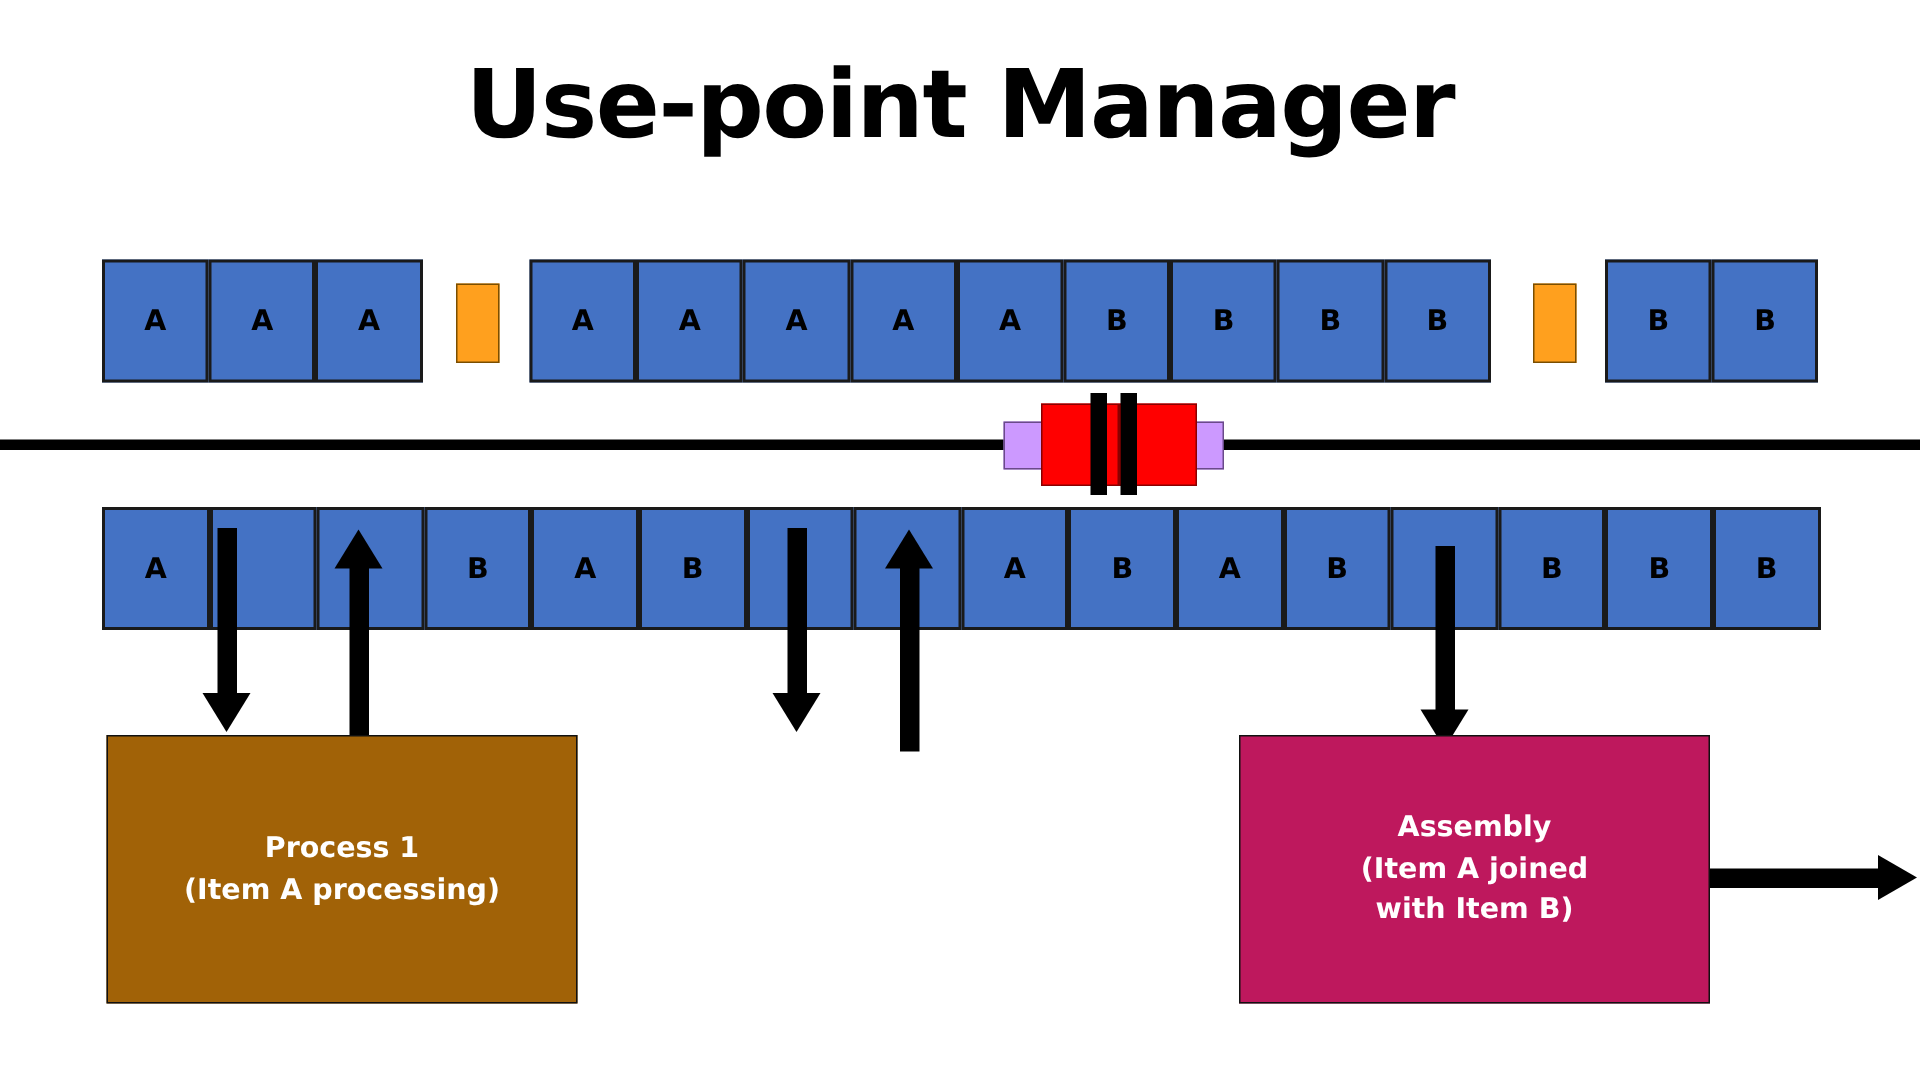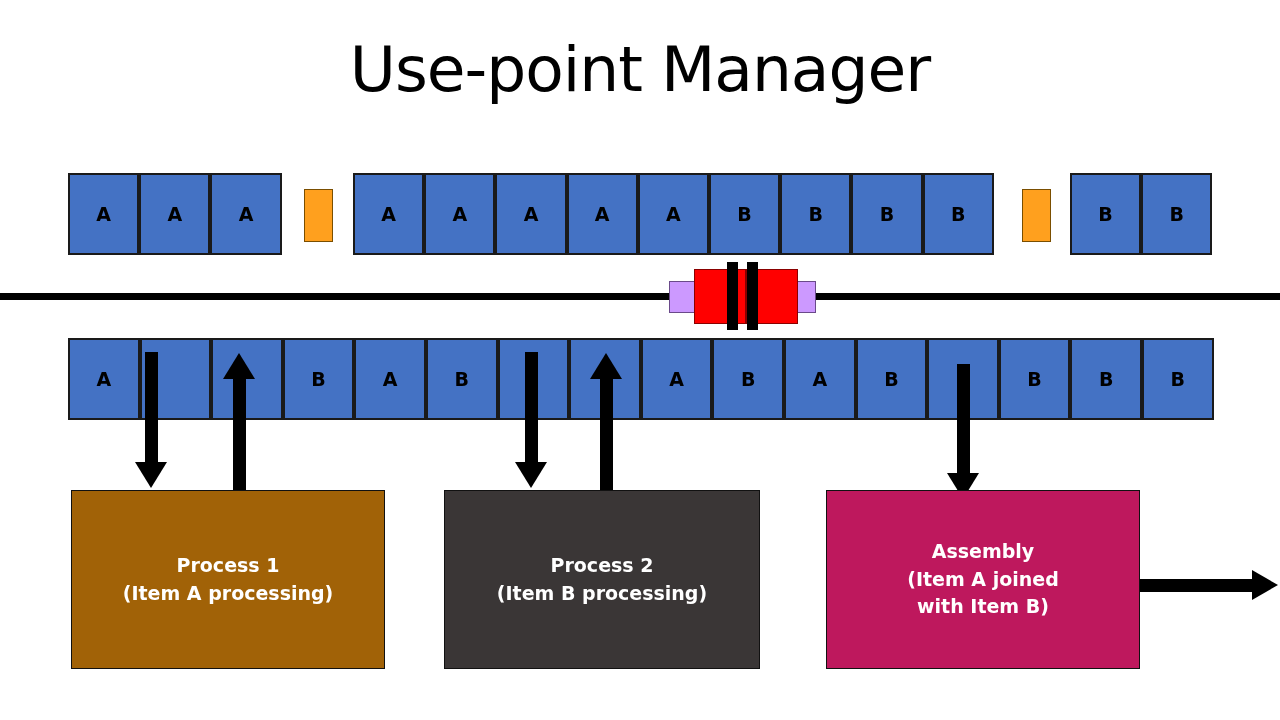--- a/index.html
+++ b/index.html
@@ -11,21 +11,21 @@
     overflow:hidden;
     position:relative;
   }
   #stage{position:absolute;left:0;top:0;width:1280px;height:720px;}
 
   
   .title{
     position:absolute;left:0;top:38px;width:1280px;
     text-align:center;
     font-size:63px;
-    font-weight:normal;
+    font-weight:bold;
     color:#000000;
     letter-spacing:-1px;
     line-height:1;
     white-space:nowrap;
   }
 
   
   .cell{
     position:absolute;
     box-sizing:border-box;
@@ -179,23 +179,19 @@
   <div class="arrow-shaft" style="left:957px;top:364px;width:13px;height:123px;"></div>
   <div class="arrow-head-down" style="left:947px;top:473px;"></div>
 
   <div class="arrow-shaft" style="left:1096px;top:579px;width:158px;height:13px;"></div>
   <div class="arrow-head-right" style="left:1252px;top:570px;"></div>
 
   <div class="pbox" style="left:71px;top:490px;width:314px;height:179px;background:#a16207;">
     <span class="lbl">Process 1
 (Item A processing)</span>
   </div>
-  <div class="pbox" style="left:444px;top:490px;width:316px;height:179px;background:#3A3636;">
-    <span class="lbl">Process 2
-(Item B processing)</span>
-  </div>
   <div class="pbox" style="left:826px;top:490px;width:314px;height:179px;background:#be185d;">
     <span class="lbl">Assembly
 (Item A joined
 with Item B)</span>
   </div>
 
 </div>
 
 </body></html>

